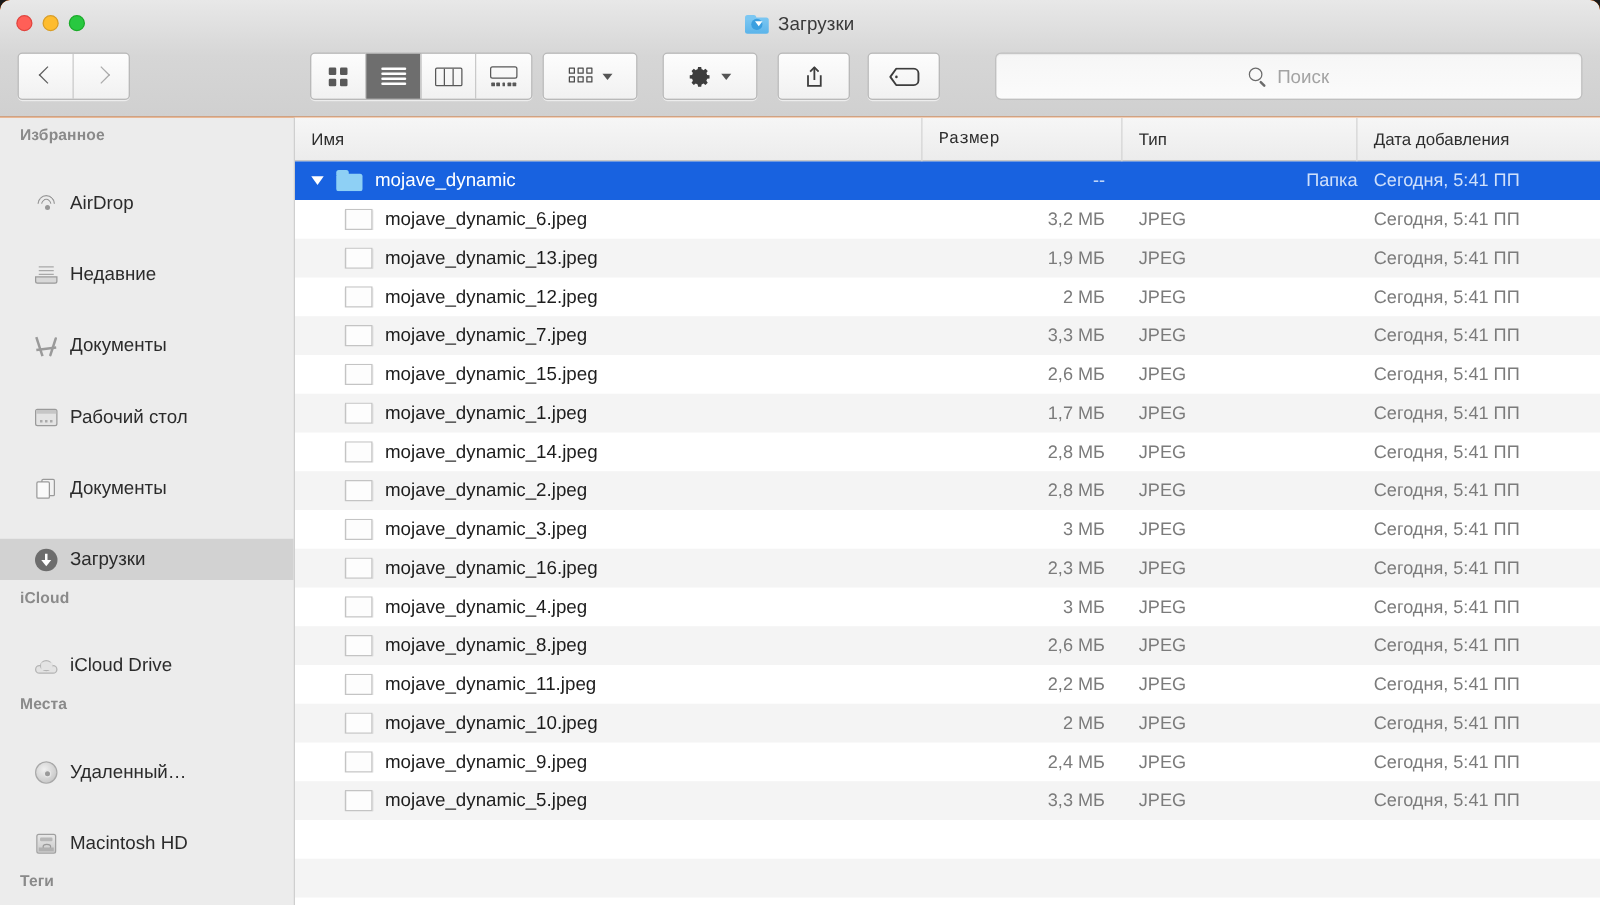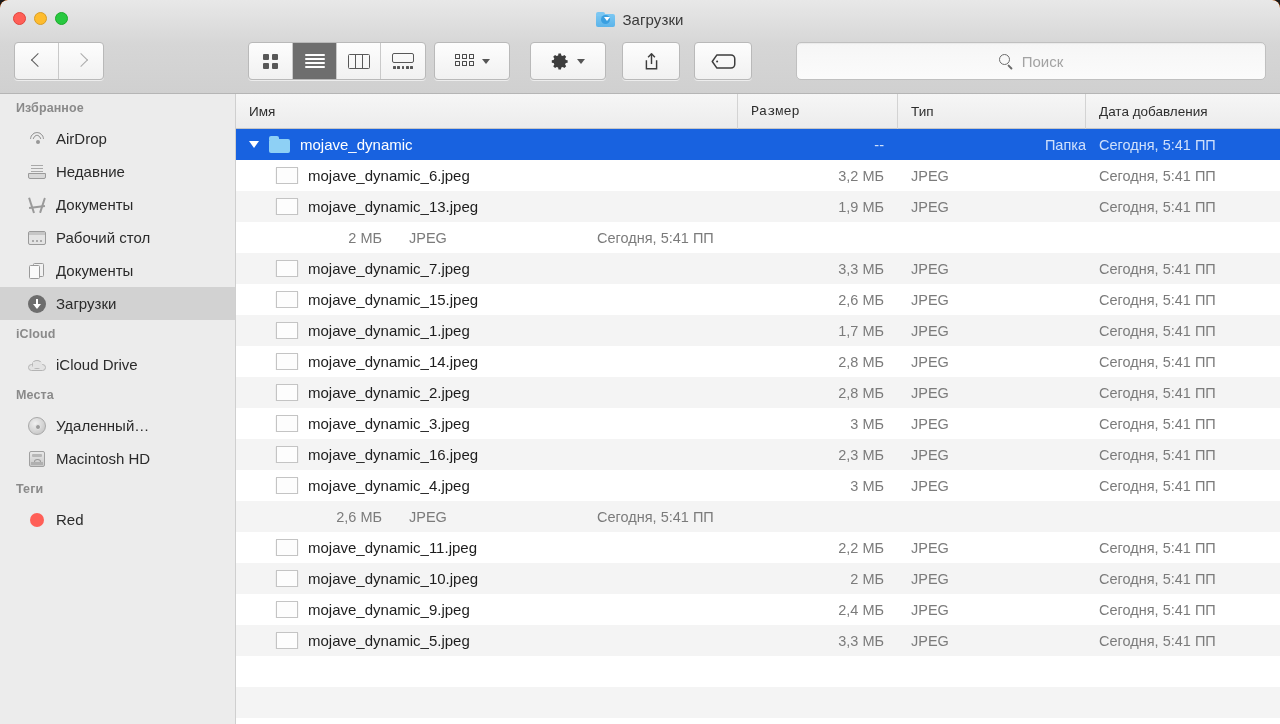--- a/index.html
+++ b/index.html
@@ -205,20 +205,21 @@
   .sb-head {
     font-size: 12.5px; color: #8a8a8a; font-weight: bold;
     padding: 0 0 0 16px; height: 28px; line-height: 28px;
     letter-spacing: 0.1px;
   }
   .sb-item {
     height: 33px; display: flex; align-items: center;
     padding-left: 27px; gap: 9px;
     font-size: 15px; color: #2b2b2b;
     cursor: default;
+    margin-top: 24px;
   }
   .sb-item.selected { background: #d2d2d2; }
   .sb-ico { width: 20px; height: 20px; position: relative; flex: 0 0 20px; }
 
   
   .ico-airdrop { border-radius: 50%; }
   .ico-airdrop .ring {
     position: absolute; border: 1.6px solid #979797; border-radius: 50%;
     border-bottom-color: transparent; border-left-color: transparent;
     transform: rotate(-45deg);
@@ -687,20 +688,25 @@
           <div class="cell-name">
             <span class="indent"></span>
             <span class="thumb"><span class="img"><span class="sky" style="background:linear-gradient(to bottom,#5a7ea8,#e9e2d5)"></span><span class="dune" style="background:#16253a"></span></span></span>
             <span class="fname">mojave_dynamic_13.jpeg</span>
           </div>
           <div class="cell-size">1,9 МБ</div>
           <div class="cell-kind">JPEG</div>
           <div class="cell-date">Сегодня, 5:41 ПП</div>
         </div>
         <div class="row">
+          <div class="cell-name">
+            <span class="indent"></span>
+            <span class="thumb"><span class="img"><span class="sky" style="background:linear-gradient(to bottom,#7b6f8e,#e9e2d5)"></span><span class="dune" style="background:#2c2233"></span></span></span>
+            <span class="fname">mojave_dynamic_12.jpeg</span>
+          </div>
           <div class="cell-size">2 МБ</div>
           <div class="cell-kind">JPEG</div>
           <div class="cell-date">Сегодня, 5:41 ПП</div>
         </div>
         <div class="row alt">
           <div class="cell-name">
             <span class="indent"></span>
             <span class="thumb"><span class="img"><span class="sky" style="background:linear-gradient(to bottom,#bcd5e6,#e9e2d5)"></span><span class="dune" style="background:#d3ab6a"></span></span></span>
             <span class="fname">mojave_dynamic_7.jpeg</span>
           </div>
@@ -772,20 +778,25 @@
           <div class="cell-name">
             <span class="indent"></span>
             <span class="thumb"><span class="img"><span class="sky" style="background:linear-gradient(to bottom,#cdd8df,#e9e2d5)"></span><span class="dune" style="background:#9e6736"></span></span></span>
             <span class="fname">mojave_dynamic_4.jpeg</span>
           </div>
           <div class="cell-size">3 МБ</div>
           <div class="cell-kind">JPEG</div>
           <div class="cell-date">Сегодня, 5:41 ПП</div>
         </div>
         <div class="row alt">
+          <div class="cell-name">
+            <span class="indent"></span>
+            <span class="thumb"><span class="img"><span class="sky" style="background:linear-gradient(to bottom,#bfd2e0,#e9e2d5)"></span><span class="dune" style="background:#a06a3a"></span></span></span>
+            <span class="fname">mojave_dynamic_8.jpeg</span>
+          </div>
           <div class="cell-size">2,6 МБ</div>
           <div class="cell-kind">JPEG</div>
           <div class="cell-date">Сегодня, 5:41 ПП</div>
         </div>
         <div class="row">
           <div class="cell-name">
             <span class="indent"></span>
             <span class="thumb"><span class="img"><span class="sky" style="background:linear-gradient(to bottom,#b7b6c2,#e9e2d5)"></span><span class="dune" style="background:#7d5334"></span></span></span>
             <span class="fname">mojave_dynamic_11.jpeg</span>
           </div>

